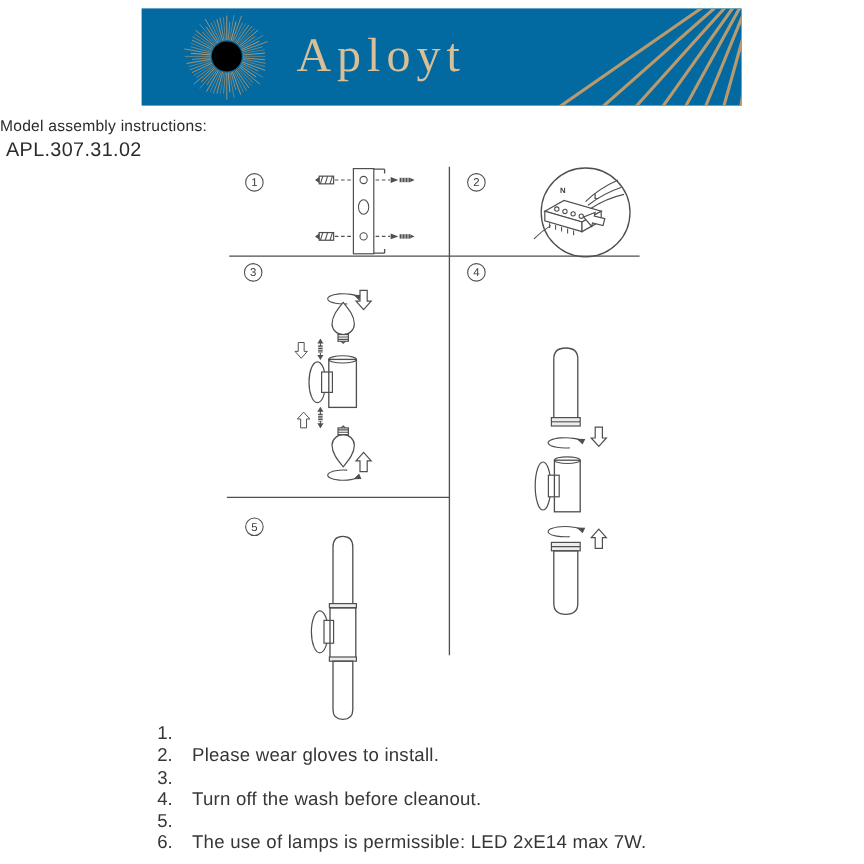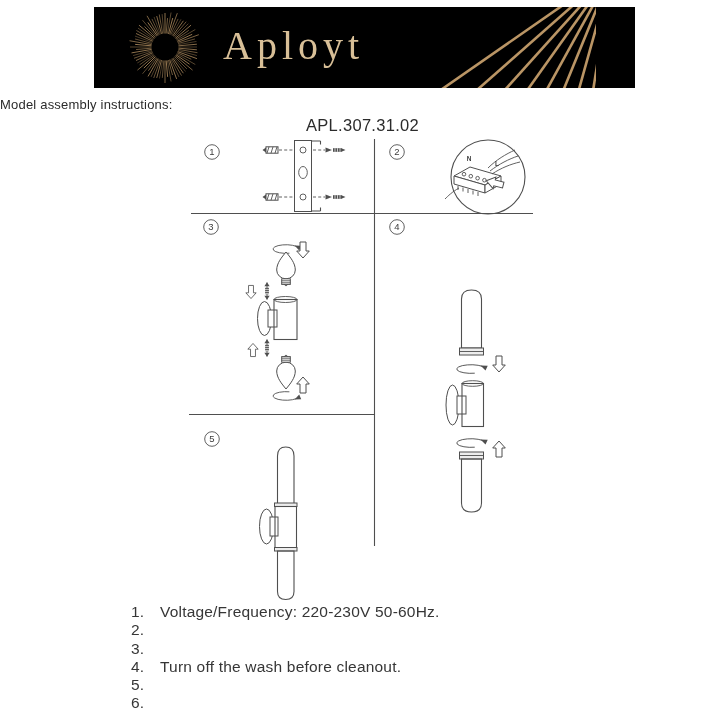--- a/index.html
+++ b/index.html
@@ -2,34 +2,34 @@
 <html><head>
 <meta charset="utf-8">
 <style>
   html,body{margin:0;padding:0;}
   body{
     width:720px;height:720px;position:relative;background:#ffffff;
     font-family:"Liberation Sans", sans-serif;color:#333;overflow:hidden;
   }
   
   .banner{
-    position:absolute;left:94px;top:7px;width:541px;height:81px;
-    background:#000000;overflow:hidden;
+    position:absolute;left:118px;top:7px;width:500px;height:81px;
+    background:#0369a1;overflow:hidden;
   }
   .banner svg{position:absolute;left:0;top:0;}
   .wordmark{
     position:absolute;left:129px;top:17px;
     font-family:"Liberation Serif", serif;
     font-size:40px;line-height:44px;font-weight:400;
     color:#d8bf97;letter-spacing:5px;
   }
   
   .title1{position:absolute;left:0;right:0;top:97px;text-align:left;
     font-size:13px;color:#2b2b2b;letter-spacing:.2px;}
-  .title2{position:absolute;left:5px;right:0;top:116px;text-align:center;
+  .title2{position:absolute;left:5px;right:0;top:116px;
     font-size:16.5px;color:#2b2b2b;letter-spacing:.3px;}
   
   #diagram{position:absolute;left:0;top:130px;}
   #diagram .ln{stroke:#4f4f4f;stroke-width:1.1;fill:none;}
   #diagram .thin{stroke:#4f4f4f;stroke-width:0.9;fill:none;}
   #diagram .fill{fill:#4f4f4f;stroke:none;}
   #diagram .wfill{fill:#ffffff;stroke:#4f4f4f;stroke-width:1;}
   #diagram .gfill{fill:#ededed;stroke:#4f4f4f;stroke-width:1;}
   #diagram .dash{stroke:#4f4f4f;stroke-width:0.9;fill:none;stroke-dasharray:3 2.2;}
   #diagram text{fill:#3c3c3c;}
@@ -307,31 +307,32 @@
     <rect class="gfill" x="274.5" y="503" width="22.5" height="3.5"></rect>
     <rect class="ln" x="275" y="506.5" width="21.5" height="42" fill="url(#mesh)"></rect>
     <rect class="gfill" x="274.5" y="547.5" width="22.5" height="3.5"></rect>
     <path class="ln" d="M277.5 551 V591.5 Q277.5 599.5 285.7 599.5 Q294 599.5 294 591.5 V551 Z" fill="url(#ribs)"></path>
   </g>
 </svg>
 
 <div class="ins-list">
   <div class="ins-row">
     <span class="ins-num">1.</span>
-    <span class="ins-txt">Voltage/Frequency: 220-230V 50-60Hz.</span>
   </div>
   <div class="ins-row">
     <span class="ins-num">2.</span>
+    <span class="ins-txt">Please wear gloves to install.</span>
   </div>
   <div class="ins-row">
     <span class="ins-num">3.</span>
   </div>
   <div class="ins-row">
     <span class="ins-num">4.</span>
     <span class="ins-txt">Turn off the wash before cleanout.</span>
   </div>
   <div class="ins-row">
     <span class="ins-num">5.</span>
   </div>
   <div class="ins-row">
     <span class="ins-num">6.</span>
+    <span class="ins-txt">The use of lamps is permissible: LED 2xE14 max 7W.</span>
   </div>
 </div>
 
 </body></html>

